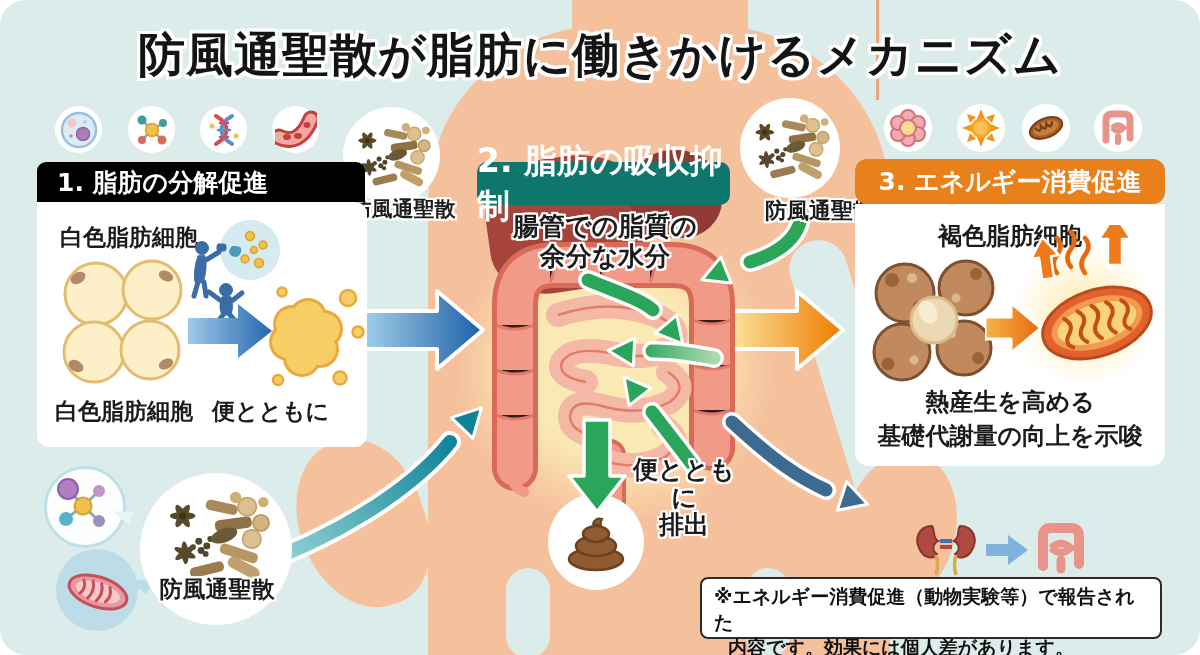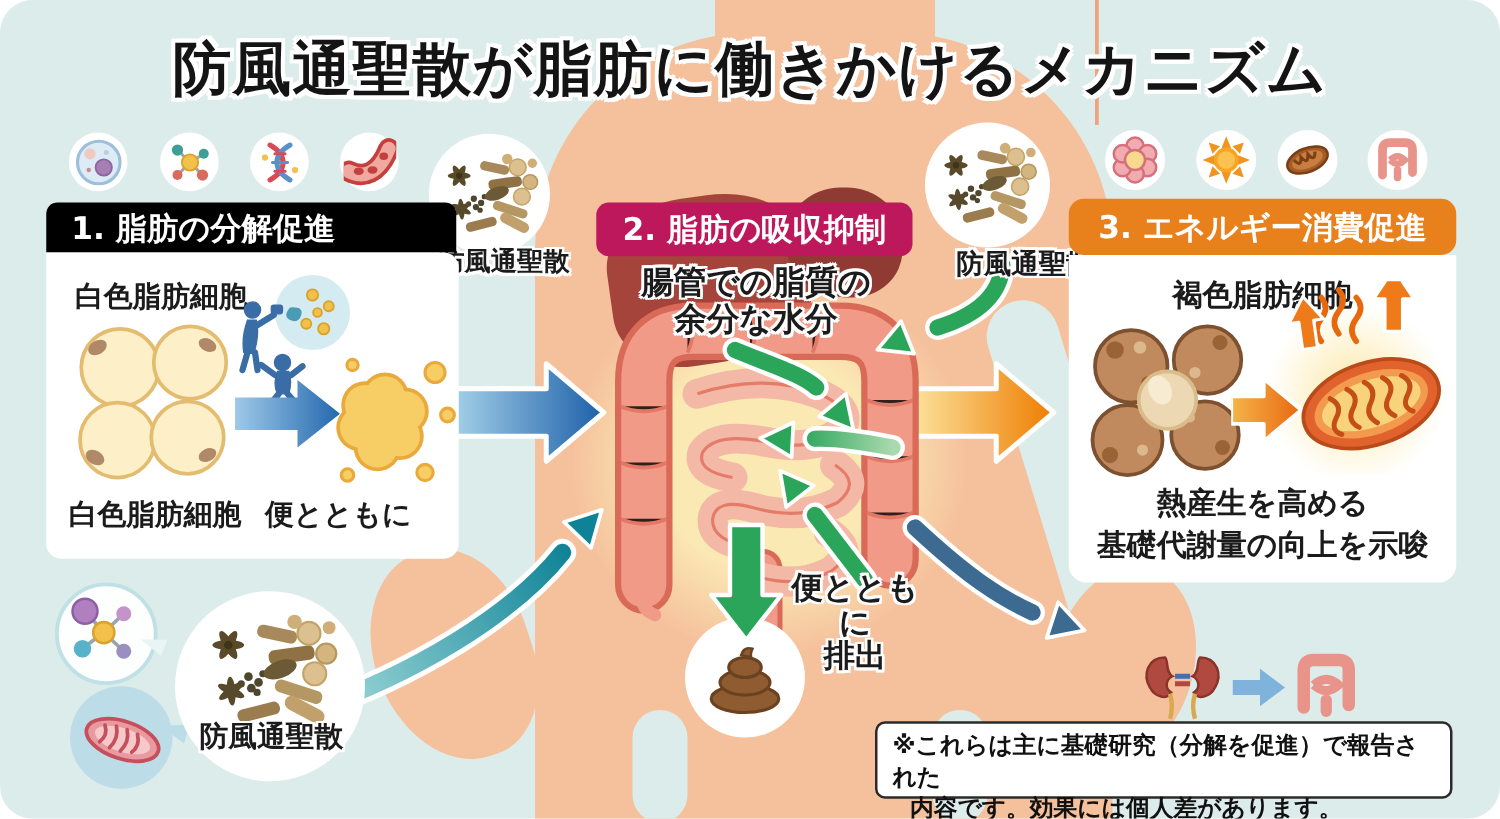--- a/index.html
+++ b/index.html
@@ -303,21 +303,21 @@
           <circle cx="178" cy="52" r="5.5"></circle>
           <circle cx="160" cy="98" r="6.5"></circle>
           <circle cx="102" cy="12" r="4.5"></circle>
           <circle cx="98" cy="100" r="5"></circle>
     </g>
   </svg>
 
   <div class="abs otext" style="left:55px;top:396px;font-size:23px;">白色脂肪細胞</div>
   <div class="abs otext" style="left:212px;top:396px;font-size:23px;">便とともに</div>
 
-  <div class="abs hdr" style="left:477px;top:162px;width:253px;height:43px;background:#be185d;border-radius:10px;justify-content:center;font-size:25px;">
+  <div class="abs hdr" style="left:477px;top:162px;width:253px;height:43px;background:#0f766e;border-radius:10px;justify-content:center;font-size:33px;">
     <span>2. 脂肪の吸収抑制</span>
   </div>
   <div class="abs otext" style="left:495px;top:212px;width:220px;text-align:center;font-size:26px;line-height:1.15;">
     <div>腸管での脂質の</div>
     <div>余分な水分</div>
   </div>
 
   <div class="abs circle" style="left:740px;top:98px;width:100px;height:100px;">
     <svg width="90" height="90" viewBox="0 0 100 100">
           <use href="#herbs" transform="translate(3,4) scale(0.95)"></use>
@@ -456,21 +456,21 @@
   <svg class="abs" style="left:986px;top:532px" width="44" height="36" viewBox="0 0 44 36">
     <polygon points="0,12 22,12 22,3 42,18 22,33 22,24 0,24" fill="#7fb3dc"></polygon>
   </svg>
   <svg class="abs" style="left:1032px;top:520px" width="58" height="56" viewBox="0 0 58 56">
     <path d="M 11,46 L 11,16 Q 11,8 19,8 L 39,8 Q 47,8 47,16 L 47,44" fill="none" stroke="#e8948a" stroke-width="10" stroke-linecap="round"></path>
     <path d="M 19,28 q 10,-9 20,0 q -10,9 -20,0" fill="none" stroke="#e8948a" stroke-width="7"></path>
     <path d="M 29,40 v 9" stroke="#e8948a" stroke-width="9" stroke-linecap="round"></path>
   </svg>
 
   <div class="abs" style="left:700px;top:577px;width:462px;height:62px;background:#fff;border:2.5px solid #2b2b2b;border-radius:8px;padding:5px 12px;box-sizing:border-box;font-weight:900;font-size:19px;line-height:1.35;color:#111;">
-    <div>※これらは主に基礎研究（分解を促進）で報告された</div>
+    <div>※エネルギー消費促進（動物実験等）で報告された</div>
     <div style="padding-left:14px;">内容です。効果には個人差があります。</div>
   </div>
 
   <div class="abs" style="left:44px;top:466px;width:76px;height:76px;border-radius:50%;background:#fdfefe;border:3px solid #bfe0e4;"></div>
   <div class="abs" style="left:112px;top:508px;width:0;height:0;border-left:20px solid #e9f4f5;border-top:7px solid transparent;border-bottom:7px solid transparent;transform:rotate(200deg);"></div>
   <svg class="abs" style="left:54px;top:476px" width="58" height="58" viewBox="0 0 58 58">
     <g stroke="#9aa6ad" stroke-width="3">
           <line x1="29" y1="30" x2="15" y2="14"></line>
           <line x1="29" y1="30" x2="44" y2="16"></line>
           <line x1="29" y1="30" x2="13" y2="42"></line>

